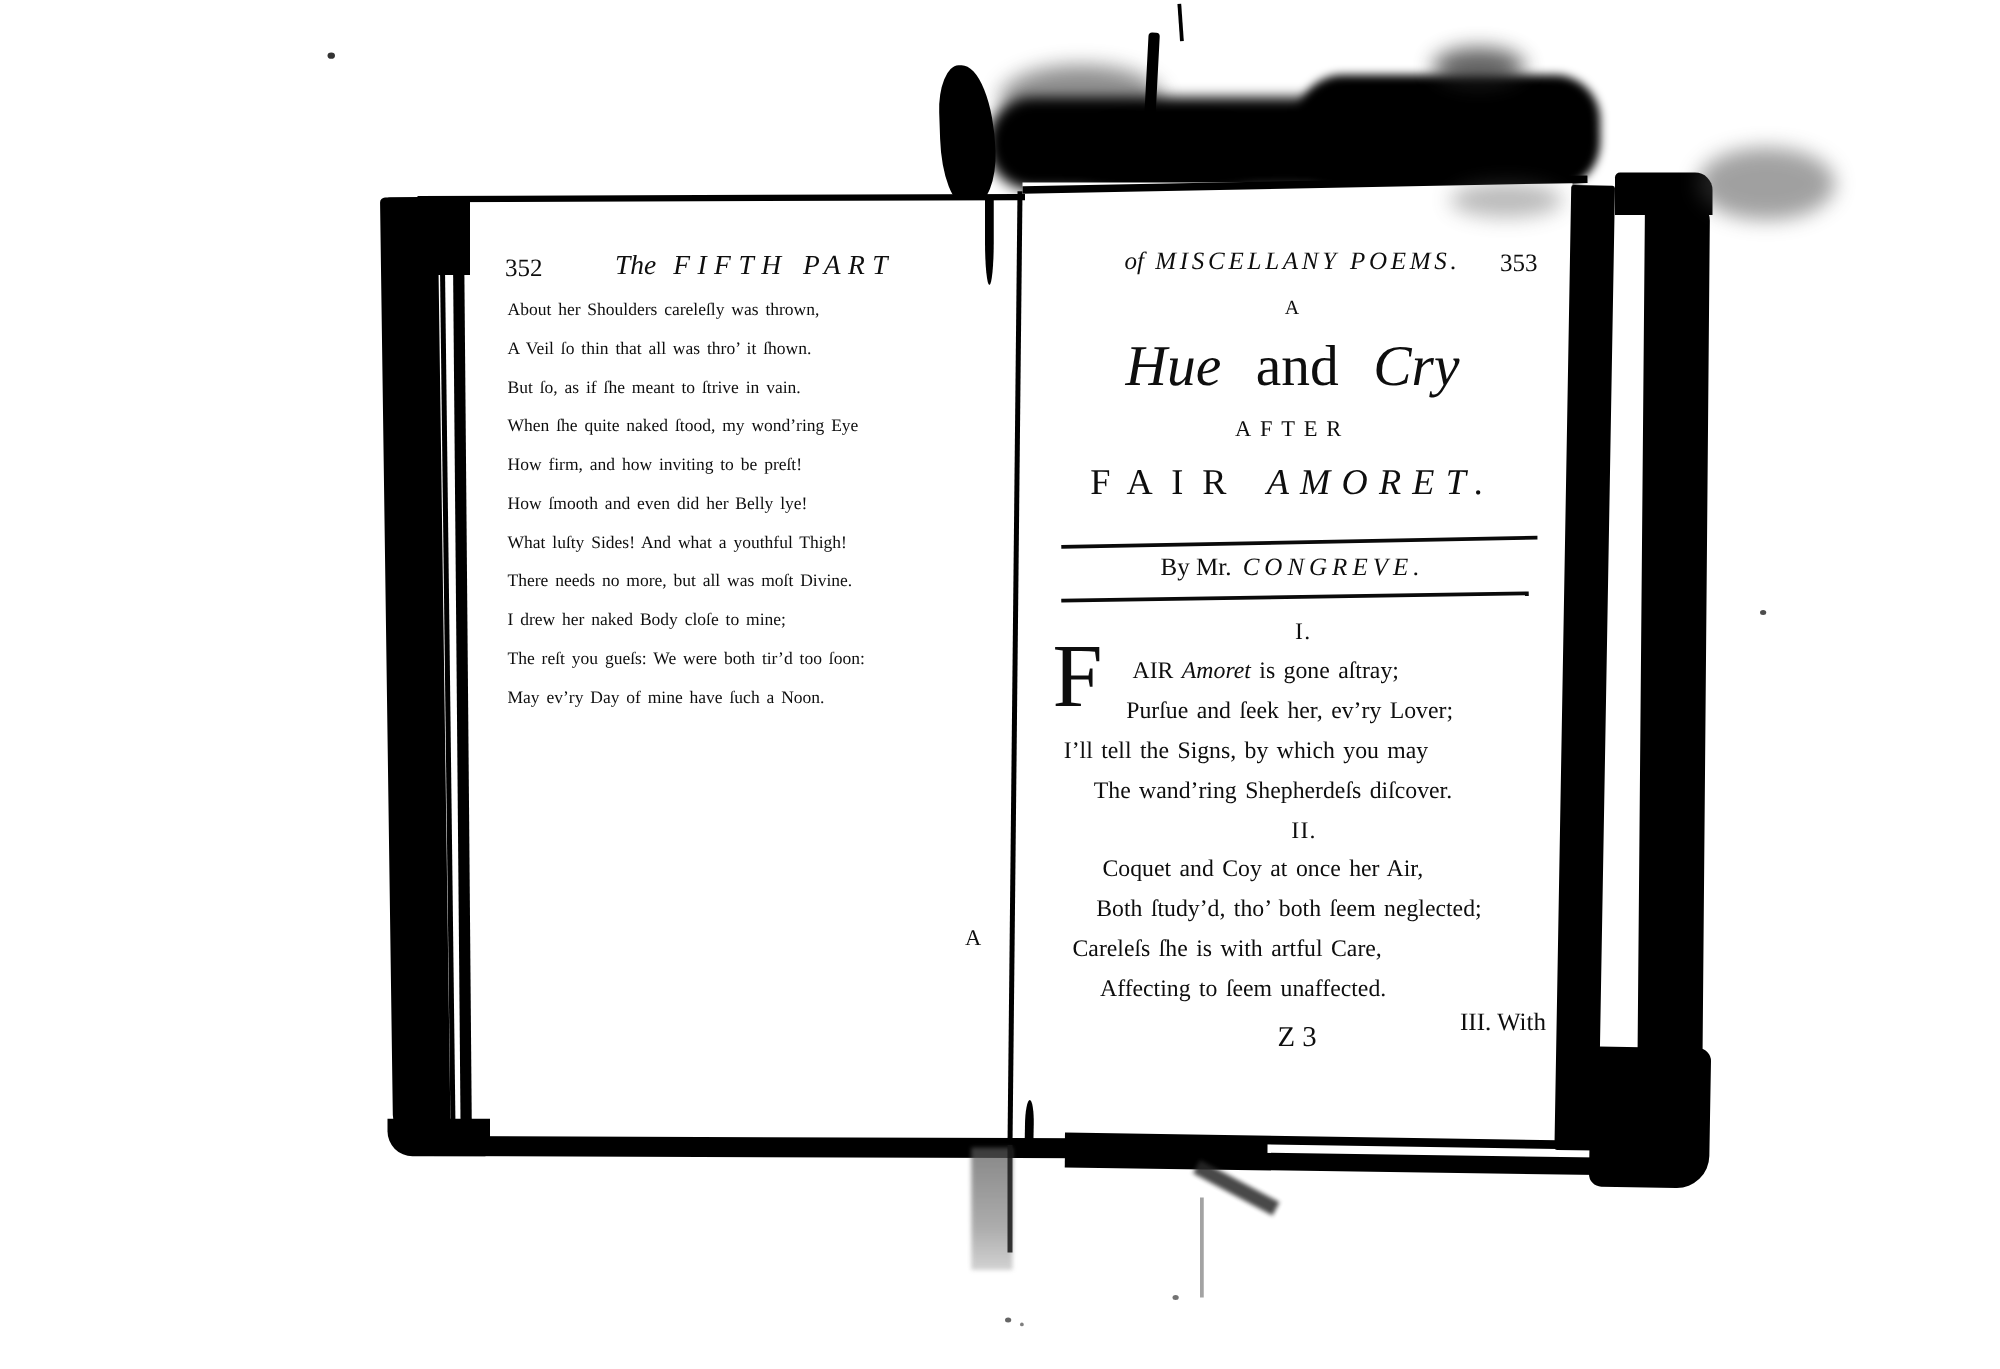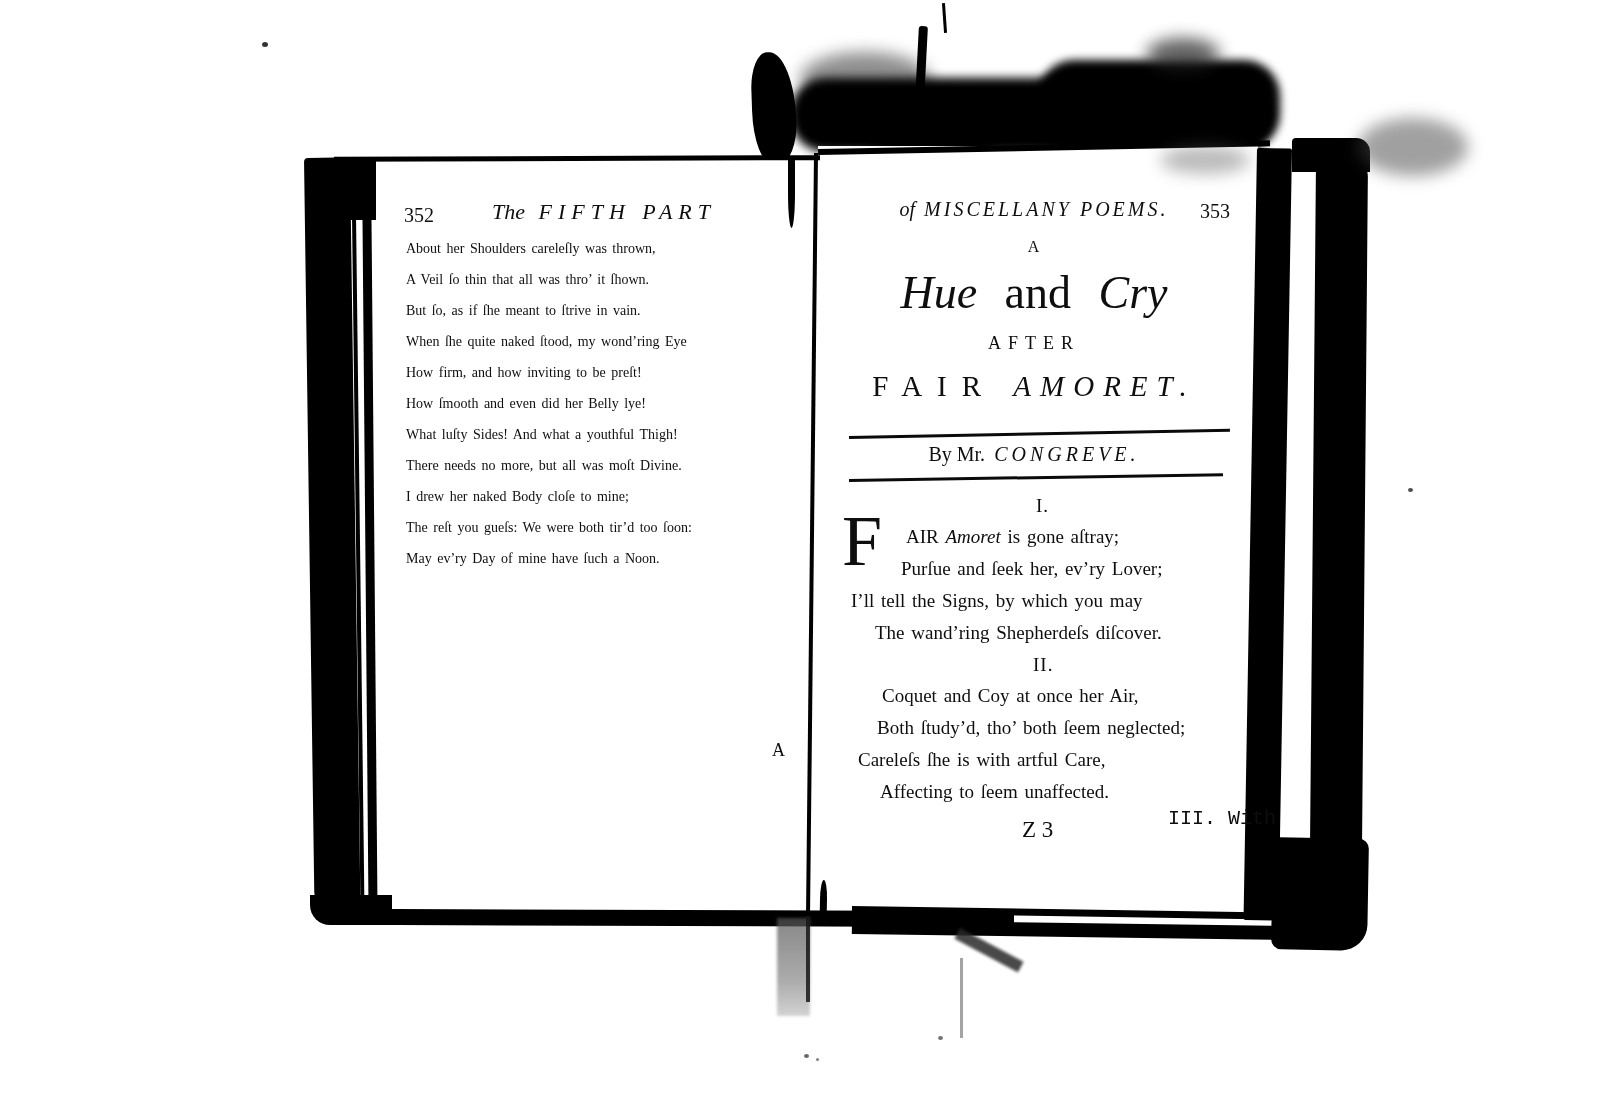--- a/index.html
+++ b/index.html
@@ -206,16 +206,16 @@
     <div class="s-line" style="left:875px; top:622px;">The wand’ring Shepherdeſs diſcover.</div>
 
     <div class="txt numeral" style="left:1033px; top:654px;">II.</div>
 
     <div class="s-line" style="left:857px; top:685px;margin-left:25px;">Coquet and Coy at once her Air,</div>
     <div class="s-line" style="left:877px; top:717px;">Both ſtudy’d, tho’ both ſeem neglected;</div>
     <div class="s-line" style="left:858px; top:749px;">Careleſs ſhe is with artful Care,</div>
     <div class="s-line" style="left:880px; top:781px;">Affecting to ſeem unaffected.</div>
 
     <div class="txt sig" style="left:1022px; top:817px; font-size:23px;">Z 3</div>
-    <div class="txt" style="left:1168px; top:807px; font-size:20px;font-family:Liberation Mono, monospace;">III. With</div>
+    <div class="txt" style="left:1168px; top:807px; font-size:20px;">III. With</div>
   </div>
 
 </div>
 
 </body></html>

